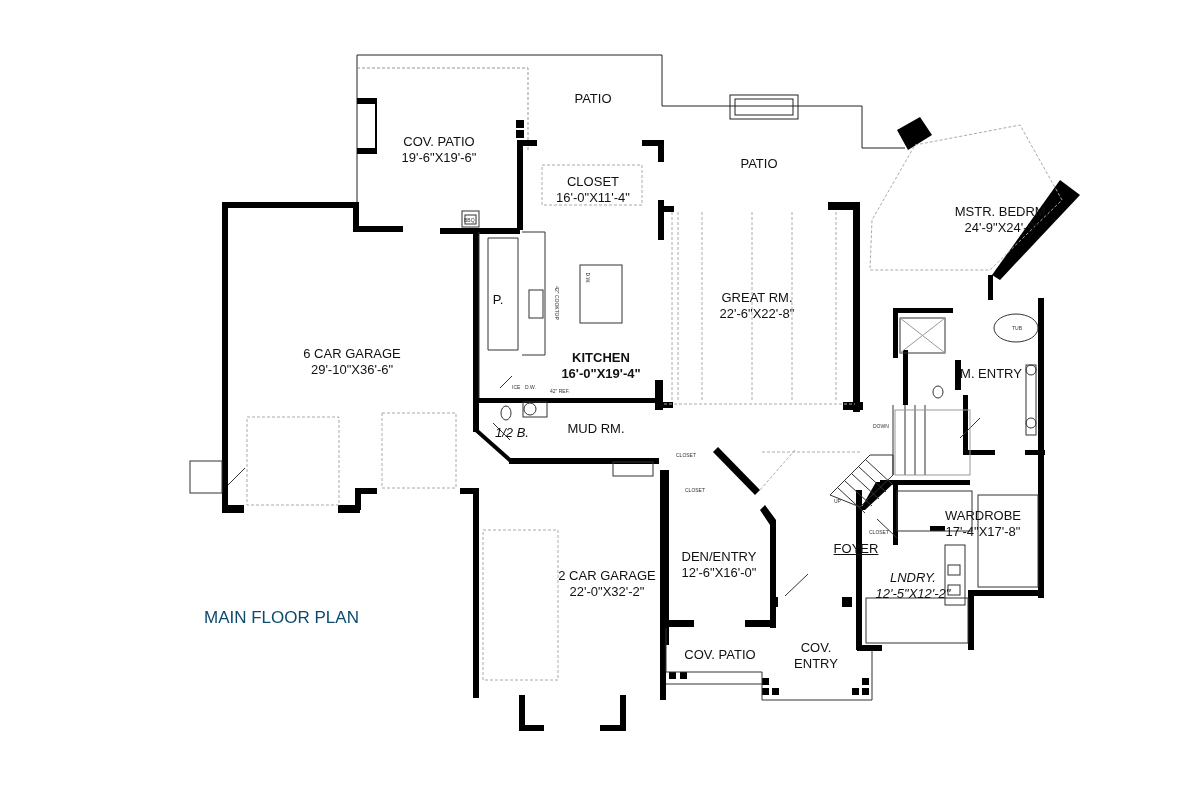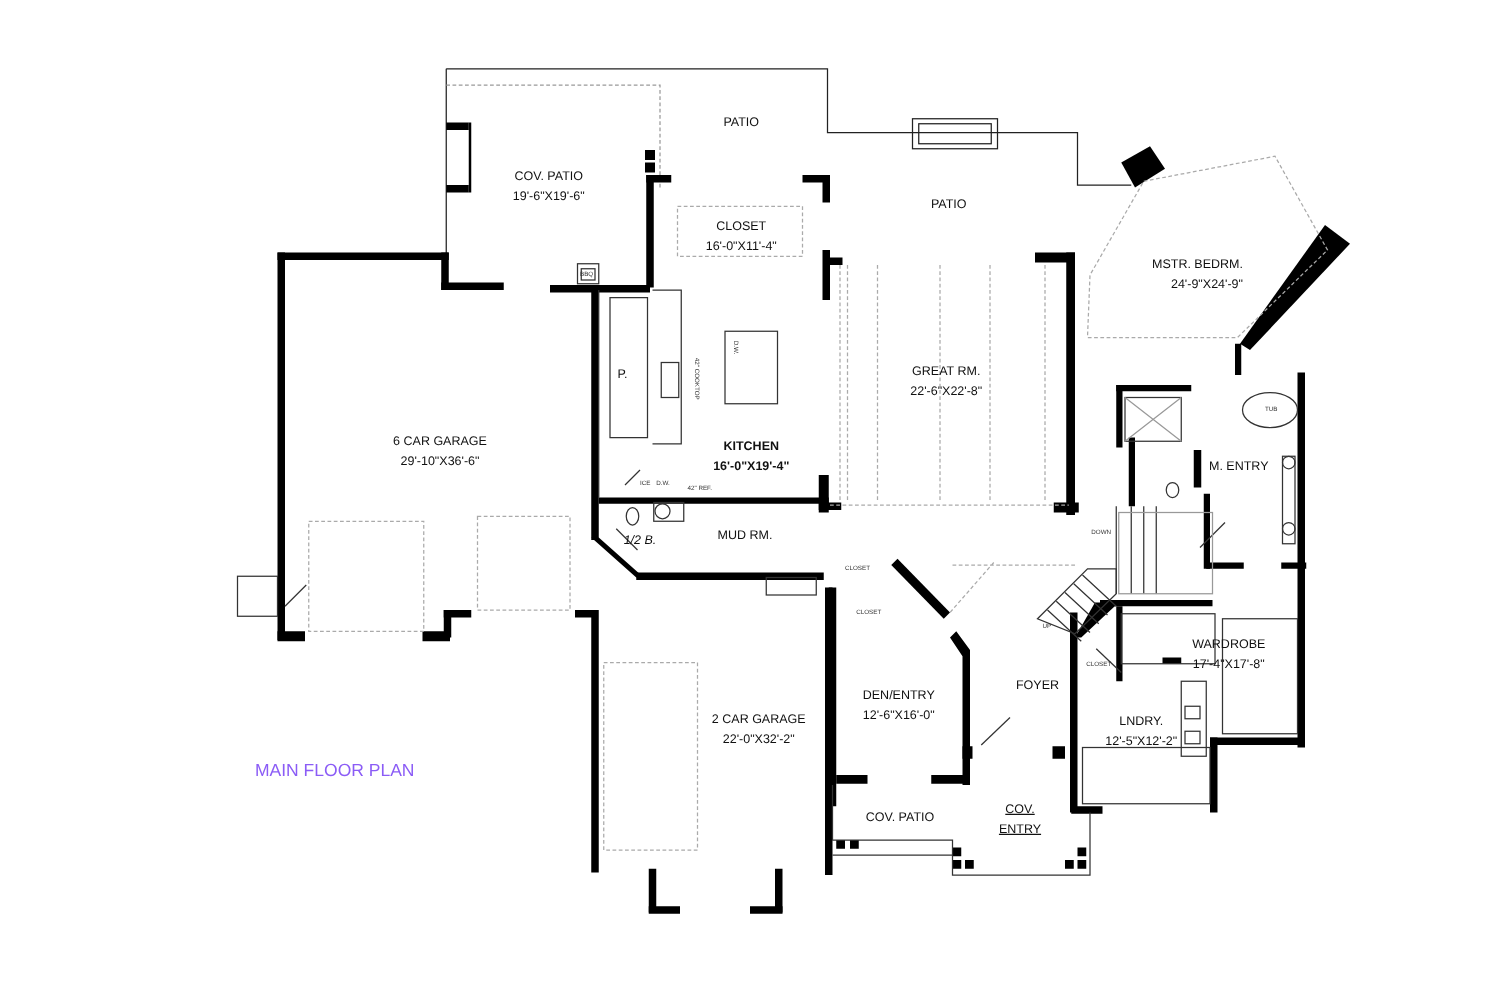--- a/index.html
+++ b/index.html
@@ -1,21 +1,21 @@
 <!DOCTYPE html>
 <html><head>
 <meta charset="utf-8">
 <style>
   html, body { margin: 0; padding: 0; background: #ffffff; }
   body { width: 1200px; height: 800px; overflow: hidden; position: relative; font-family: "Liberation Sans", sans-serif; }
   #plan { position: absolute; left: 0; top: 0; width: 1200px; height: 800px; }
-  .lbl { position: absolute; text-align: center; color: #111; font-size: 10px; line-height: 16px; white-space: nowrap; transform: translateX(-50%); }
+  .lbl { position: absolute; text-align: center; color: #111; font-size: 13px; line-height: 16px; white-space: nowrap; transform: translateX(-50%); }
   .lbl .dim { display: block; }
   .small { position: absolute; font-size: 5px; color: #333; white-space: nowrap; }
-  .title { position: absolute; left: 204px; top: 608px; font-size: 14px; color: #8b5cf6; white-space: nowrap; }
+  .title { position: absolute; left: 204px; top: 608px; font-size: 17px; color: #0c4a6e; white-space: nowrap; }
 </style>
 </head>
 <body>
 
 <svg id="plan" viewBox="0 0 1200 800" xmlns="http://www.w3.org/2000/svg">
   <g fill="none" stroke="#222" stroke-width="1">
 
     <path d="M357 55 L662 55 L662 106 L862 106 L862 148 L905 148"></path>
     <path d="M357 55 L357 228"></path>
 
@@ -162,35 +162,35 @@
     <path d="M762 452 L860 452 M795 450 L760 490"></path>
   </g>
 </svg>
 
 <div class="title">MAIN FLOOR PLAN</div>
 
 <div class="lbl" style="left:593px;top:91px;"><span>PATIO</span></div>
 <div class="lbl" style="left:439px;top:134px;"><span>COV. PATIO</span><span class="dim">19'-6"X19'-6"</span></div>
 <div class="lbl" style="left:759px;top:156px;"><span>PATIO</span></div>
 <div class="lbl" style="left:593px;top:174px;"><span>CLOSET</span><span class="dim">16'-0"X11'-4"</span></div>
-<div class="lbl" style="left:958px;top:204px;text-align:right;"><span>MSTR. BEDRM.</span><span class="dim">24'-9"X24'-9"</span></div>
+<div class="lbl" style="left:1002px;top:204px;"><span>MSTR. BEDRM.</span><span class="dim">24'-9"X24'-9"</span></div>
 <div class="lbl" style="left:352px;top:346px;"><span>6 CAR GARAGE</span><span class="dim">29'-10"X36'-6"</span></div>
 <div class="lbl" style="left:498px;top:292px;"><span>P.</span></div>
 <div class="lbl" style="left:757px;top:290px;"><span>GREAT RM.</span><span class="dim">22'-6"X22'-8"</span></div>
 <div class="lbl" style="left:601px;top:350px;font-weight:bold;"><span>KITCHEN</span><span class="dim">16'-0"X19'-4"</span></div>
 <div class="lbl" style="left:991px;top:366px;"><span>M. ENTRY</span></div>
 <div class="lbl" style="left:512px;top:425px;font-style:italic;"><span>1/2 B.</span></div>
 <div class="lbl" style="left:596px;top:421px;"><span>MUD RM.</span></div>
 <div class="lbl" style="left:983px;top:508px;"><span>WARDROBE</span><span class="dim">17'-4"X17'-8"</span></div>
-<div class="lbl" style="left:830px;top:541px;"><span>FOYER</span></div>
+<div class="lbl" style="left:856px;top:541px;text-decoration:underline;"><span>FOYER</span></div>
 <div class="lbl" style="left:719px;top:549px;"><span>DEN/ENTRY</span><span class="dim">12'-6"X16'-0"</span></div>
-<div class="lbl" style="left:913px;top:570px;"><span>LNDRY.</span><span class="dim">12'-5"X12'-2"</span></div>
+<div class="lbl" style="left:913px;top:570px;font-style:italic;"><span>LNDRY.</span><span class="dim">12'-5"X12'-2"</span></div>
 <div class="lbl" style="left:607px;top:568px;"><span>2 CAR GARAGE</span><span class="dim">22'-0"X32'-2"</span></div>
 <div class="lbl" style="left:720px;top:647px;"><span>COV. PATIO</span></div>
-<div class="lbl" style="left:816px;top:640px;width:60px;white-space:normal;text-decoration:underline;"><span>COV. ENTRY</span></div>
+<div class="lbl" style="left:816px;top:640px;width:60px;white-space:normal;"><span>COV. ENTRY</span></div>
 
 <div class="small" style="left:464px;top:217px;">BBQ</div>
 <div class="small" style="left:540px;top:300px;transform:rotate(90deg);">42" COOKTOP</div>
 <div class="small" style="left:583px;top:275px;transform:rotate(90deg);">D.W.</div>
 <div class="small" style="left:512px;top:384px;">ICE</div>
 <div class="small" style="left:525px;top:384px;">D.W.</div>
 <div class="small" style="left:550px;top:388px;">42" REF.</div>
 <div class="small" style="left:1012px;top:325px;">TUB</div>
 <div class="small" style="left:676px;top:452px;">CLOSET</div>
 <div class="small" style="left:685px;top:487px;">CLOSET</div>

